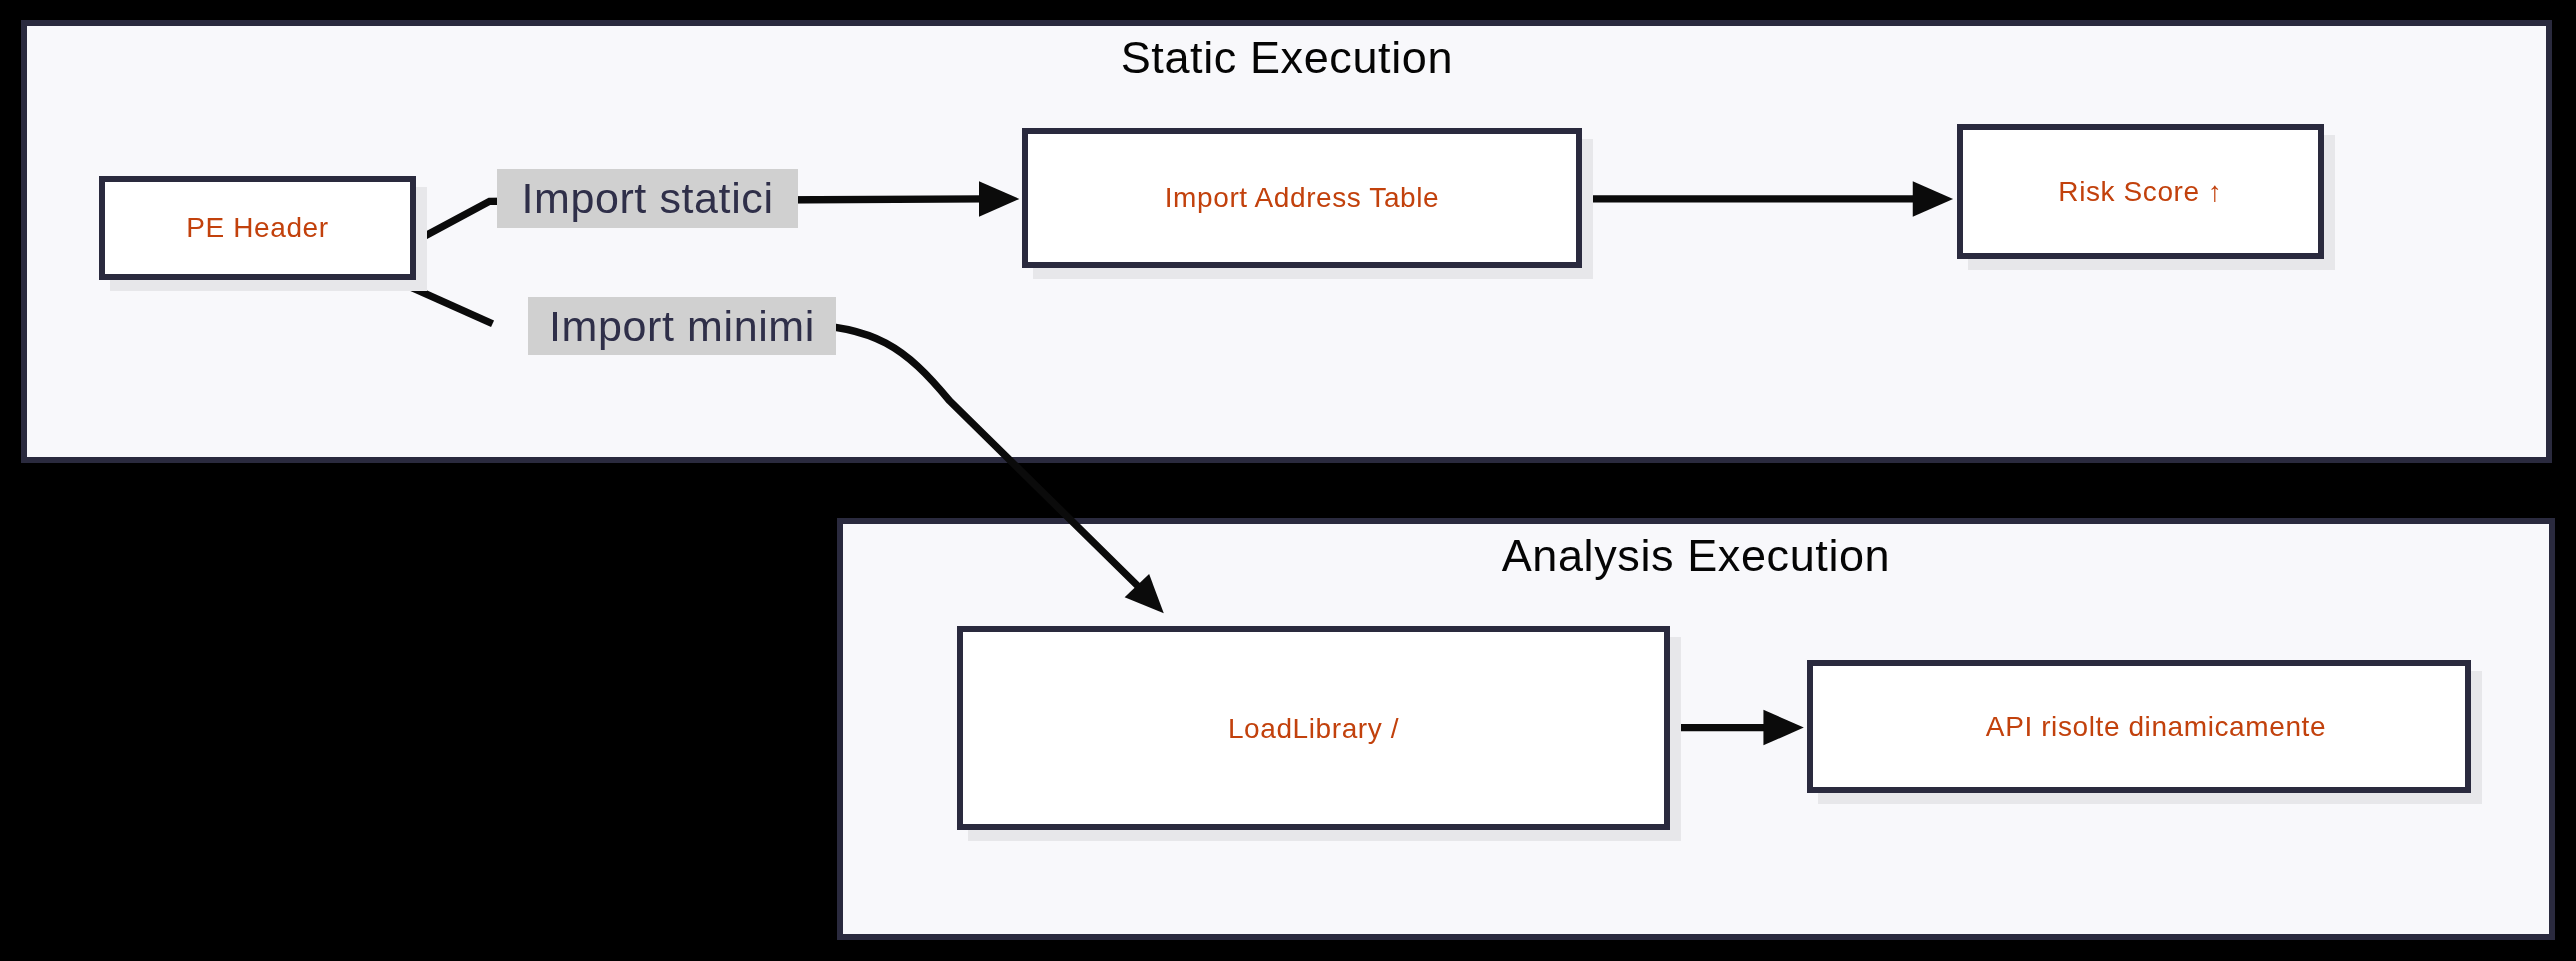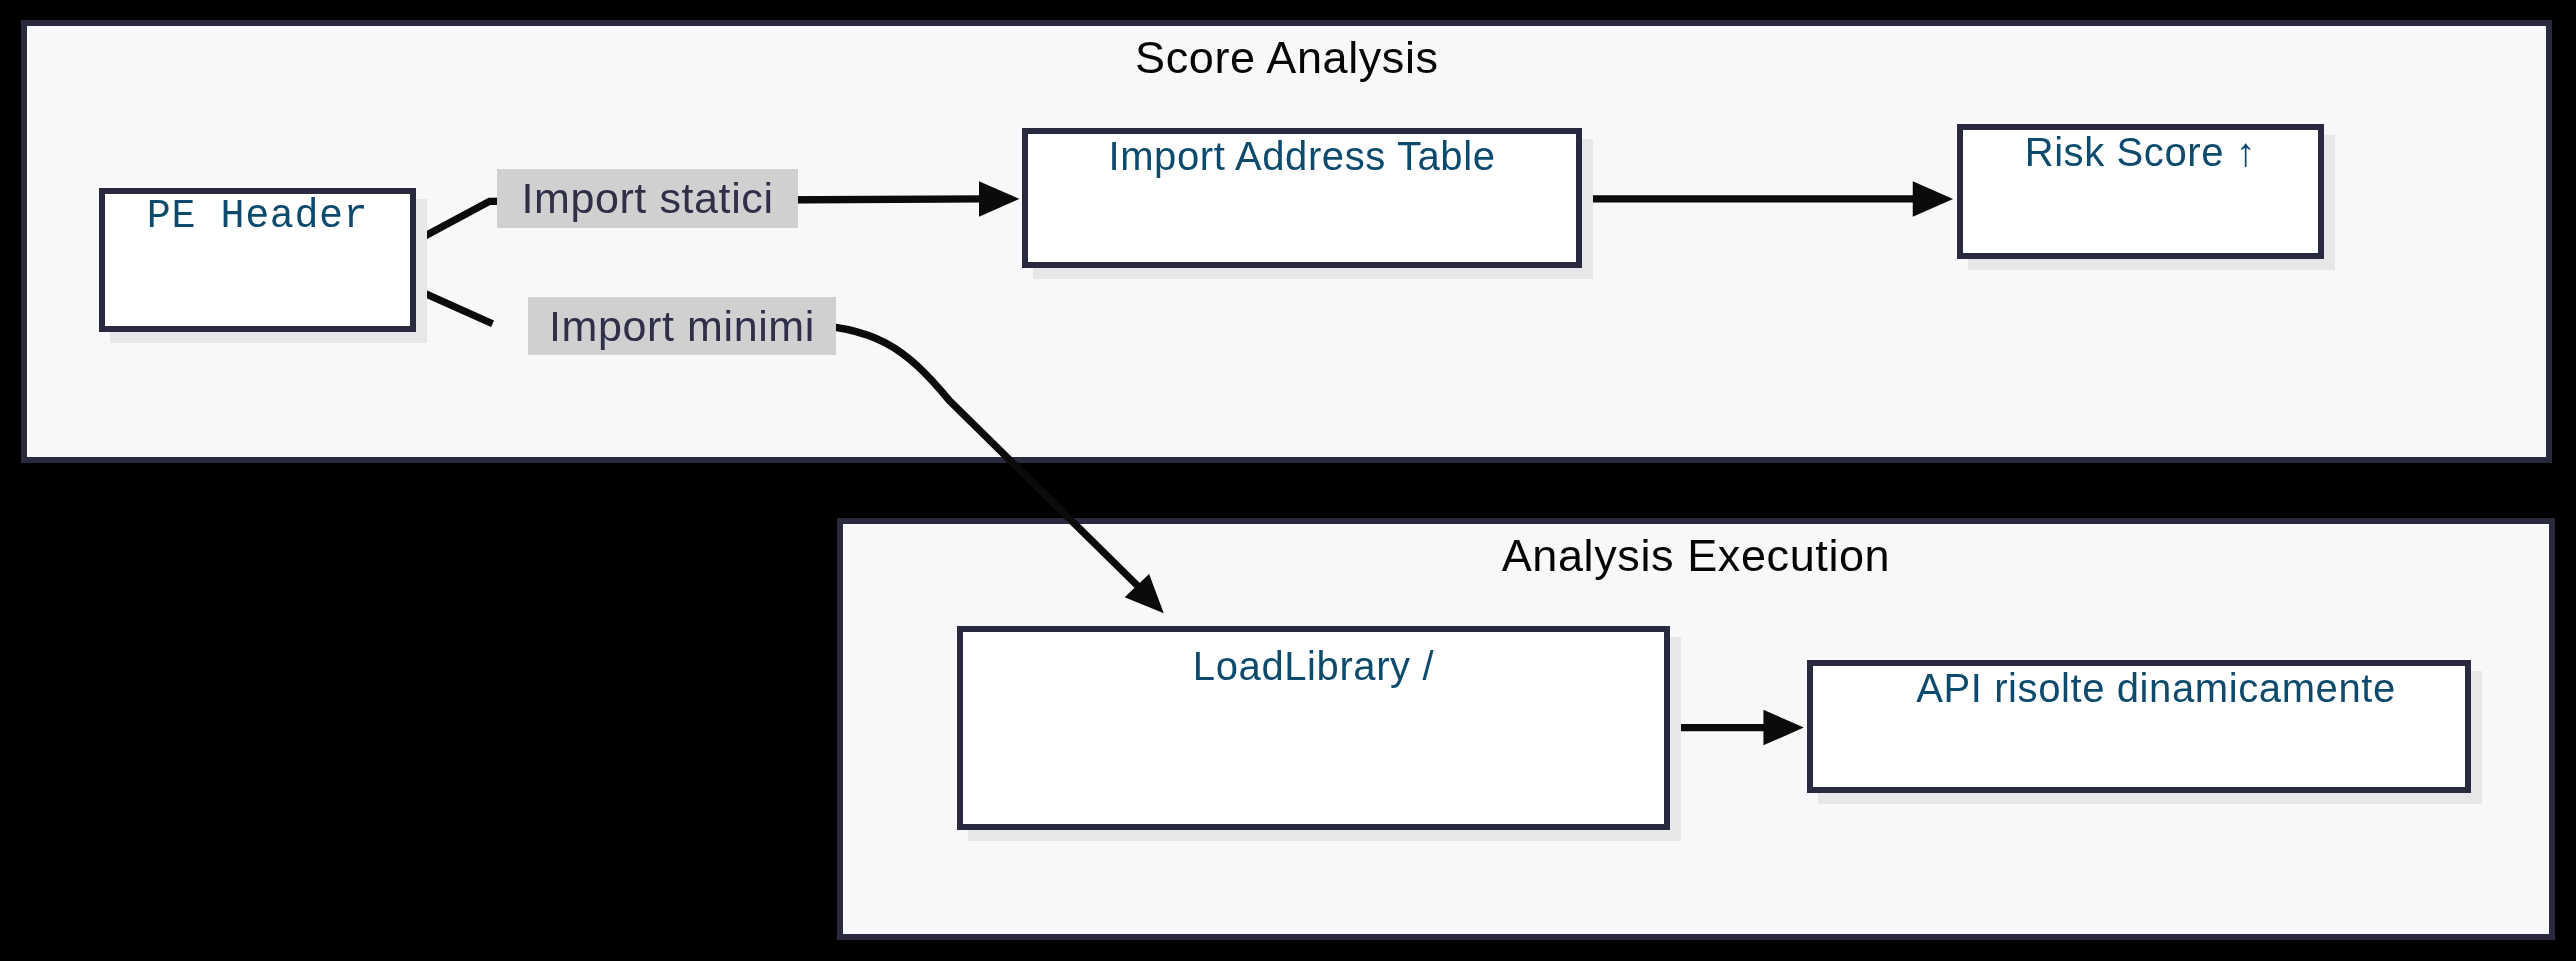--- a/index.html
+++ b/index.html
@@ -13,48 +13,48 @@
   }
   .subgraph-title{
     position:absolute;top:6.1px;left:0;right:0;text-align:center;
     font-size:45px;font-weight:500;color:#050505;letter-spacing:0.6px;
   }
   .edges{position:absolute;left:0;top:0;width:2576px;height:962px;}
   .edge-path{stroke:#0b0b0b;stroke-width:12;fill:none;}
   .arrow-head{fill:#0b0b0b;stroke:none;}
   .node{
     position:absolute;background:#ffffff;border:6.7px solid #2a2a3e;
-    box-sizing:border-box;display:flex;align-items:flex-start;justify-content:center;
-    color:#0c4a6e;font-size:40px;font-weight:500;text-align:center;
+    box-sizing:border-box;display:flex;align-items:center;justify-content:center;
+    color:#c2410c;font-size:28px;font-weight:500;text-align:center;
     box-shadow:11px 11px 0 #e7e7ea;letter-spacing:0.6px;
   }
   .node .multiline{display:flex;flex-direction:column;line-height:69px;}
   .edge-label{
     position:absolute;background:#d0d0d0;color:#2f2f49;
     box-sizing:border-box;display:flex;align-items:center;justify-content:center;
     font-size:43px;font-weight:500;letter-spacing:0.6px;
   }
   
   #sg-static{left:21.4px;top:20px;width:2531px;height:443px;}
   #sg-runtime{left:837px;top:518px;width:1718px;height:422px;}
-  #node-pe{left:99px;top:188px;width:317px;height:144px;font-family:Liberation Mono, monospace;}
+  #node-pe{left:99px;top:176px;width:317px;height:104px;}
   #node-iat{left:1022px;top:128px;width:560px;height:140px;}
   #node-risk{left:1957px;top:124px;width:367px;height:135px;}
   #node-load{left:945px;top:626px;width:713px;height:204px;margin-left:12px;}
   #node-api{left:1807px;top:660px;width:664px;height:133px;padding-left:34px;}
   #label-statici{left:488px;top:169px;width:301px;height:59px;margin-left:9px;}
   #label-minimi{left:488px;top:297px;width:308px;height:58px;margin-left:40px;}
 </style>
 </head>
 <body>
 
 <div class="stage">
 
   <div class="subgraph" id="sg-static">
-    <div class="subgraph-title">Score Analysis</div>
+    <div class="subgraph-title">Static Execution</div>
   </div>
 
   <div class="subgraph" id="sg-runtime">
     <div class="subgraph-title">Analysis Execution</div>
   </div>
 
   <svg class="edges" viewBox="0 0 4210 1572">
 
     <path class="edge-path" d="M664,402 L800,329 L1610,325"></path>
     <polygon class="arrow-head" points="1666,325 1600,296 1600,354"></polygon>

